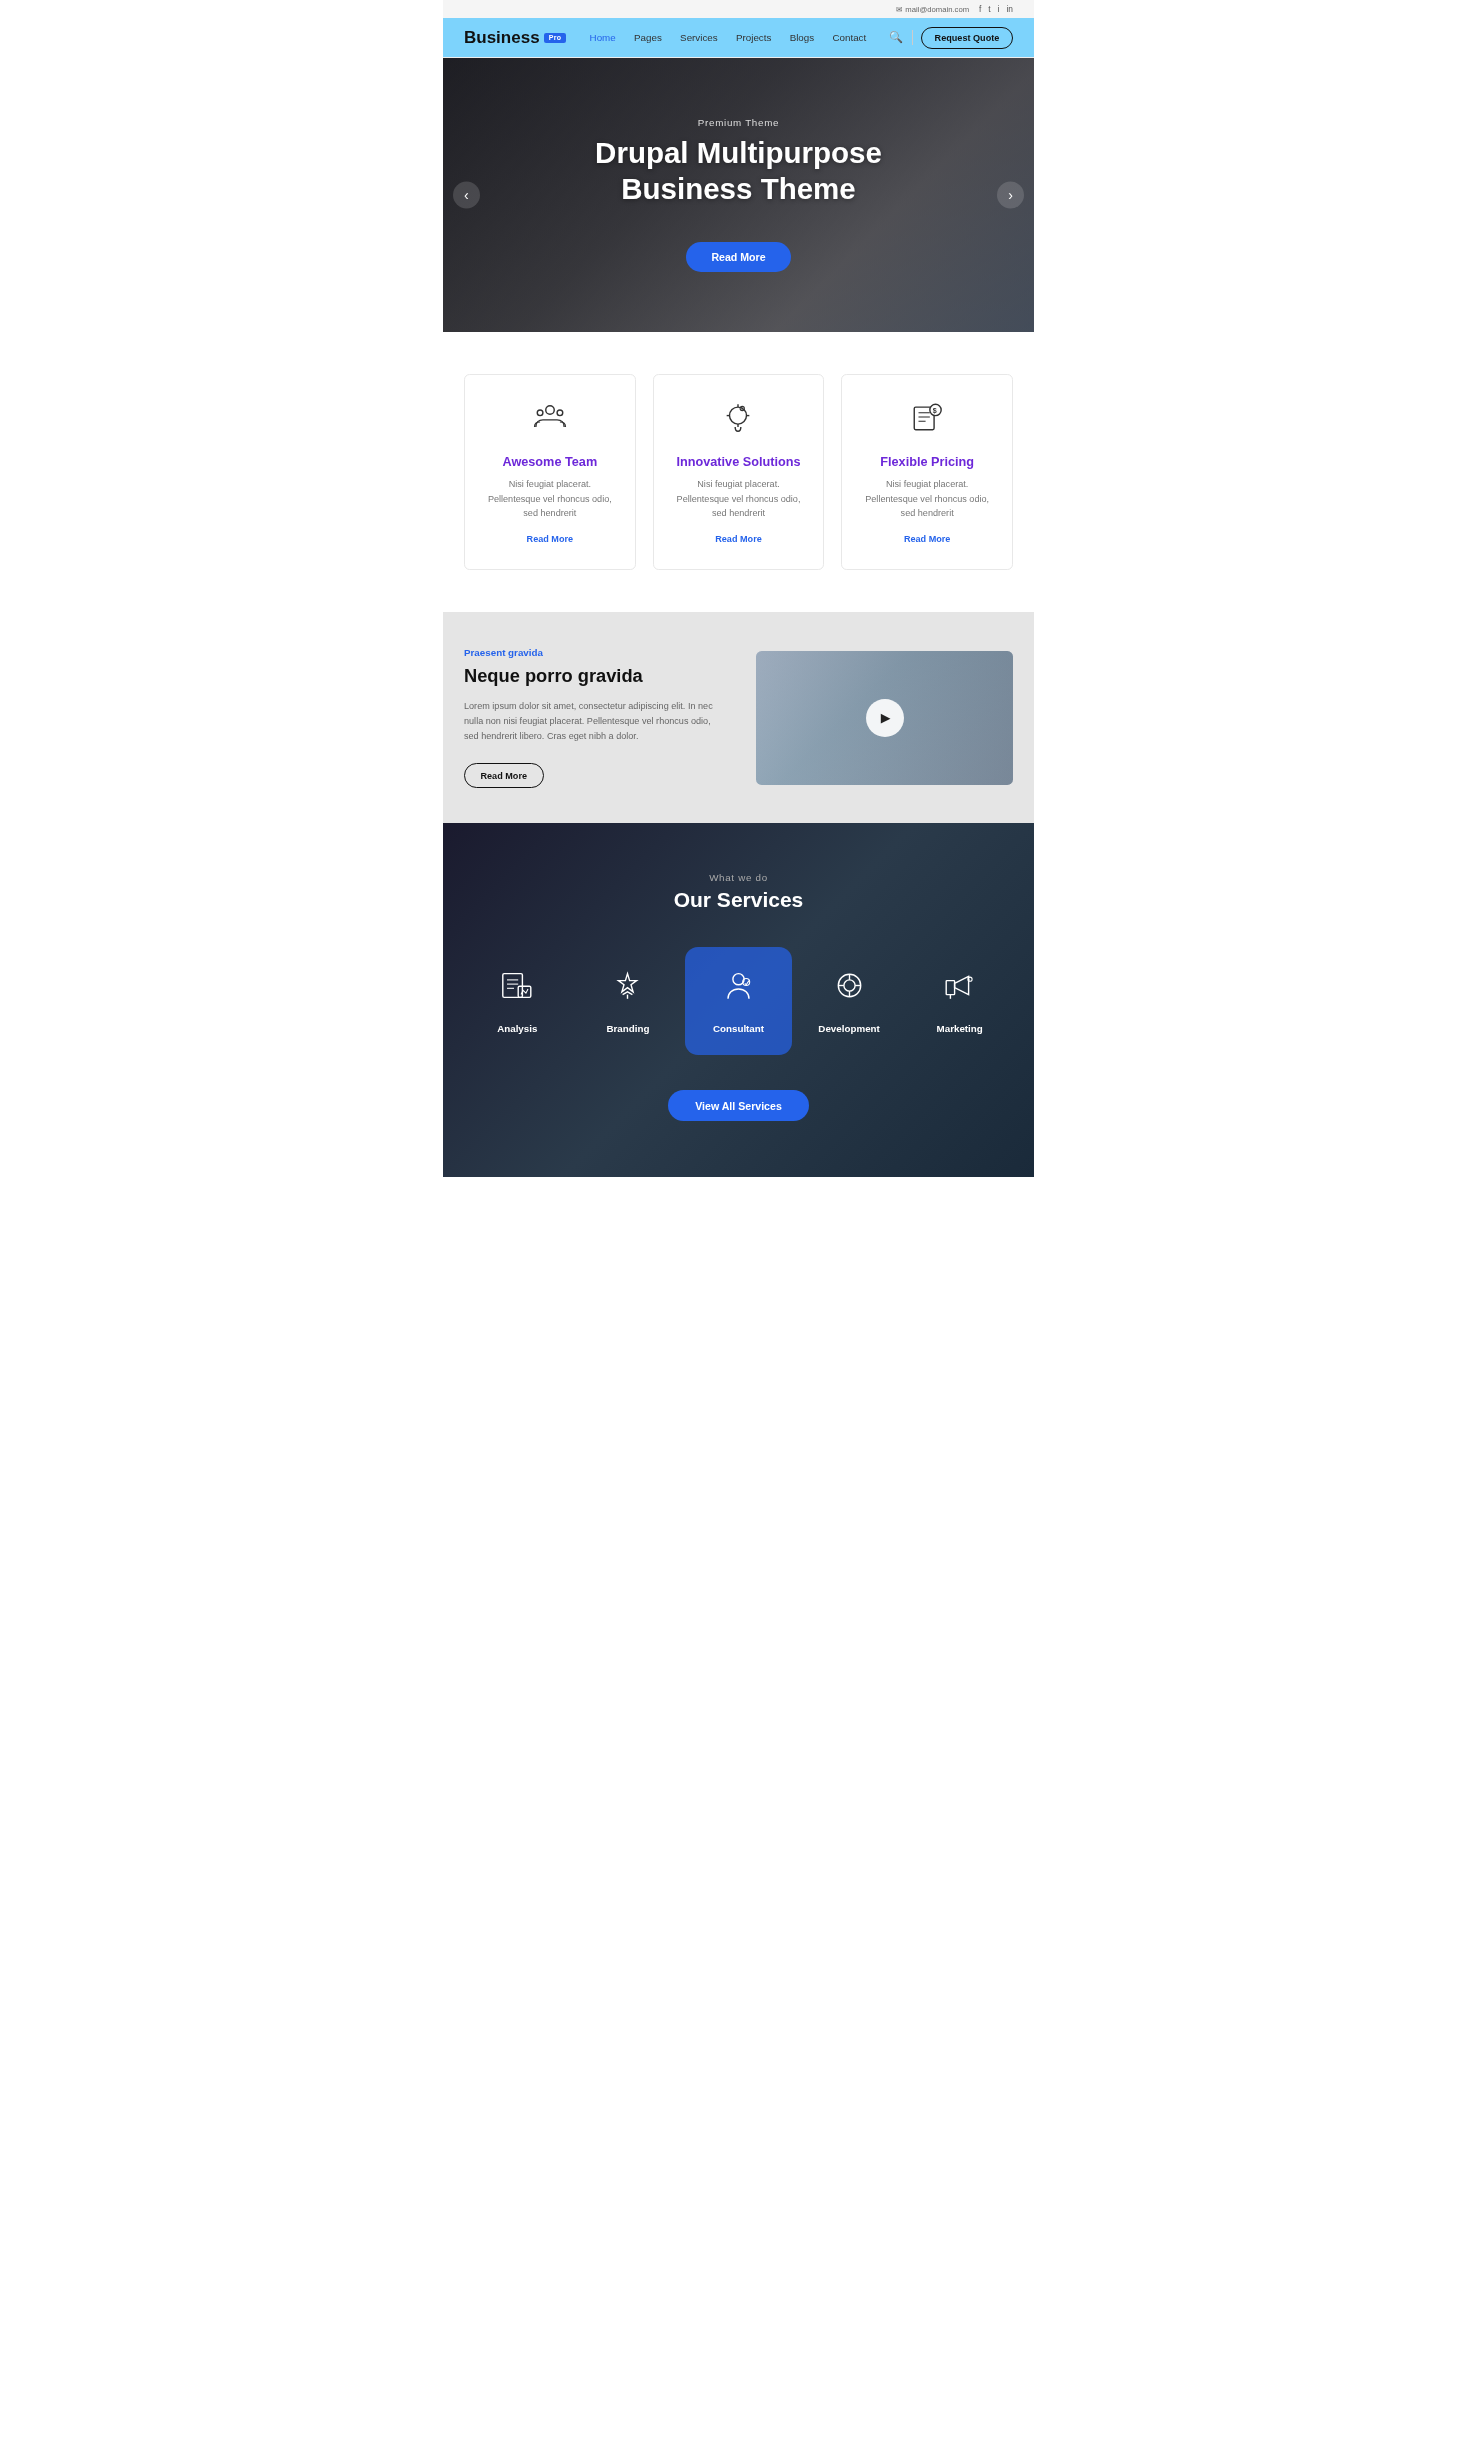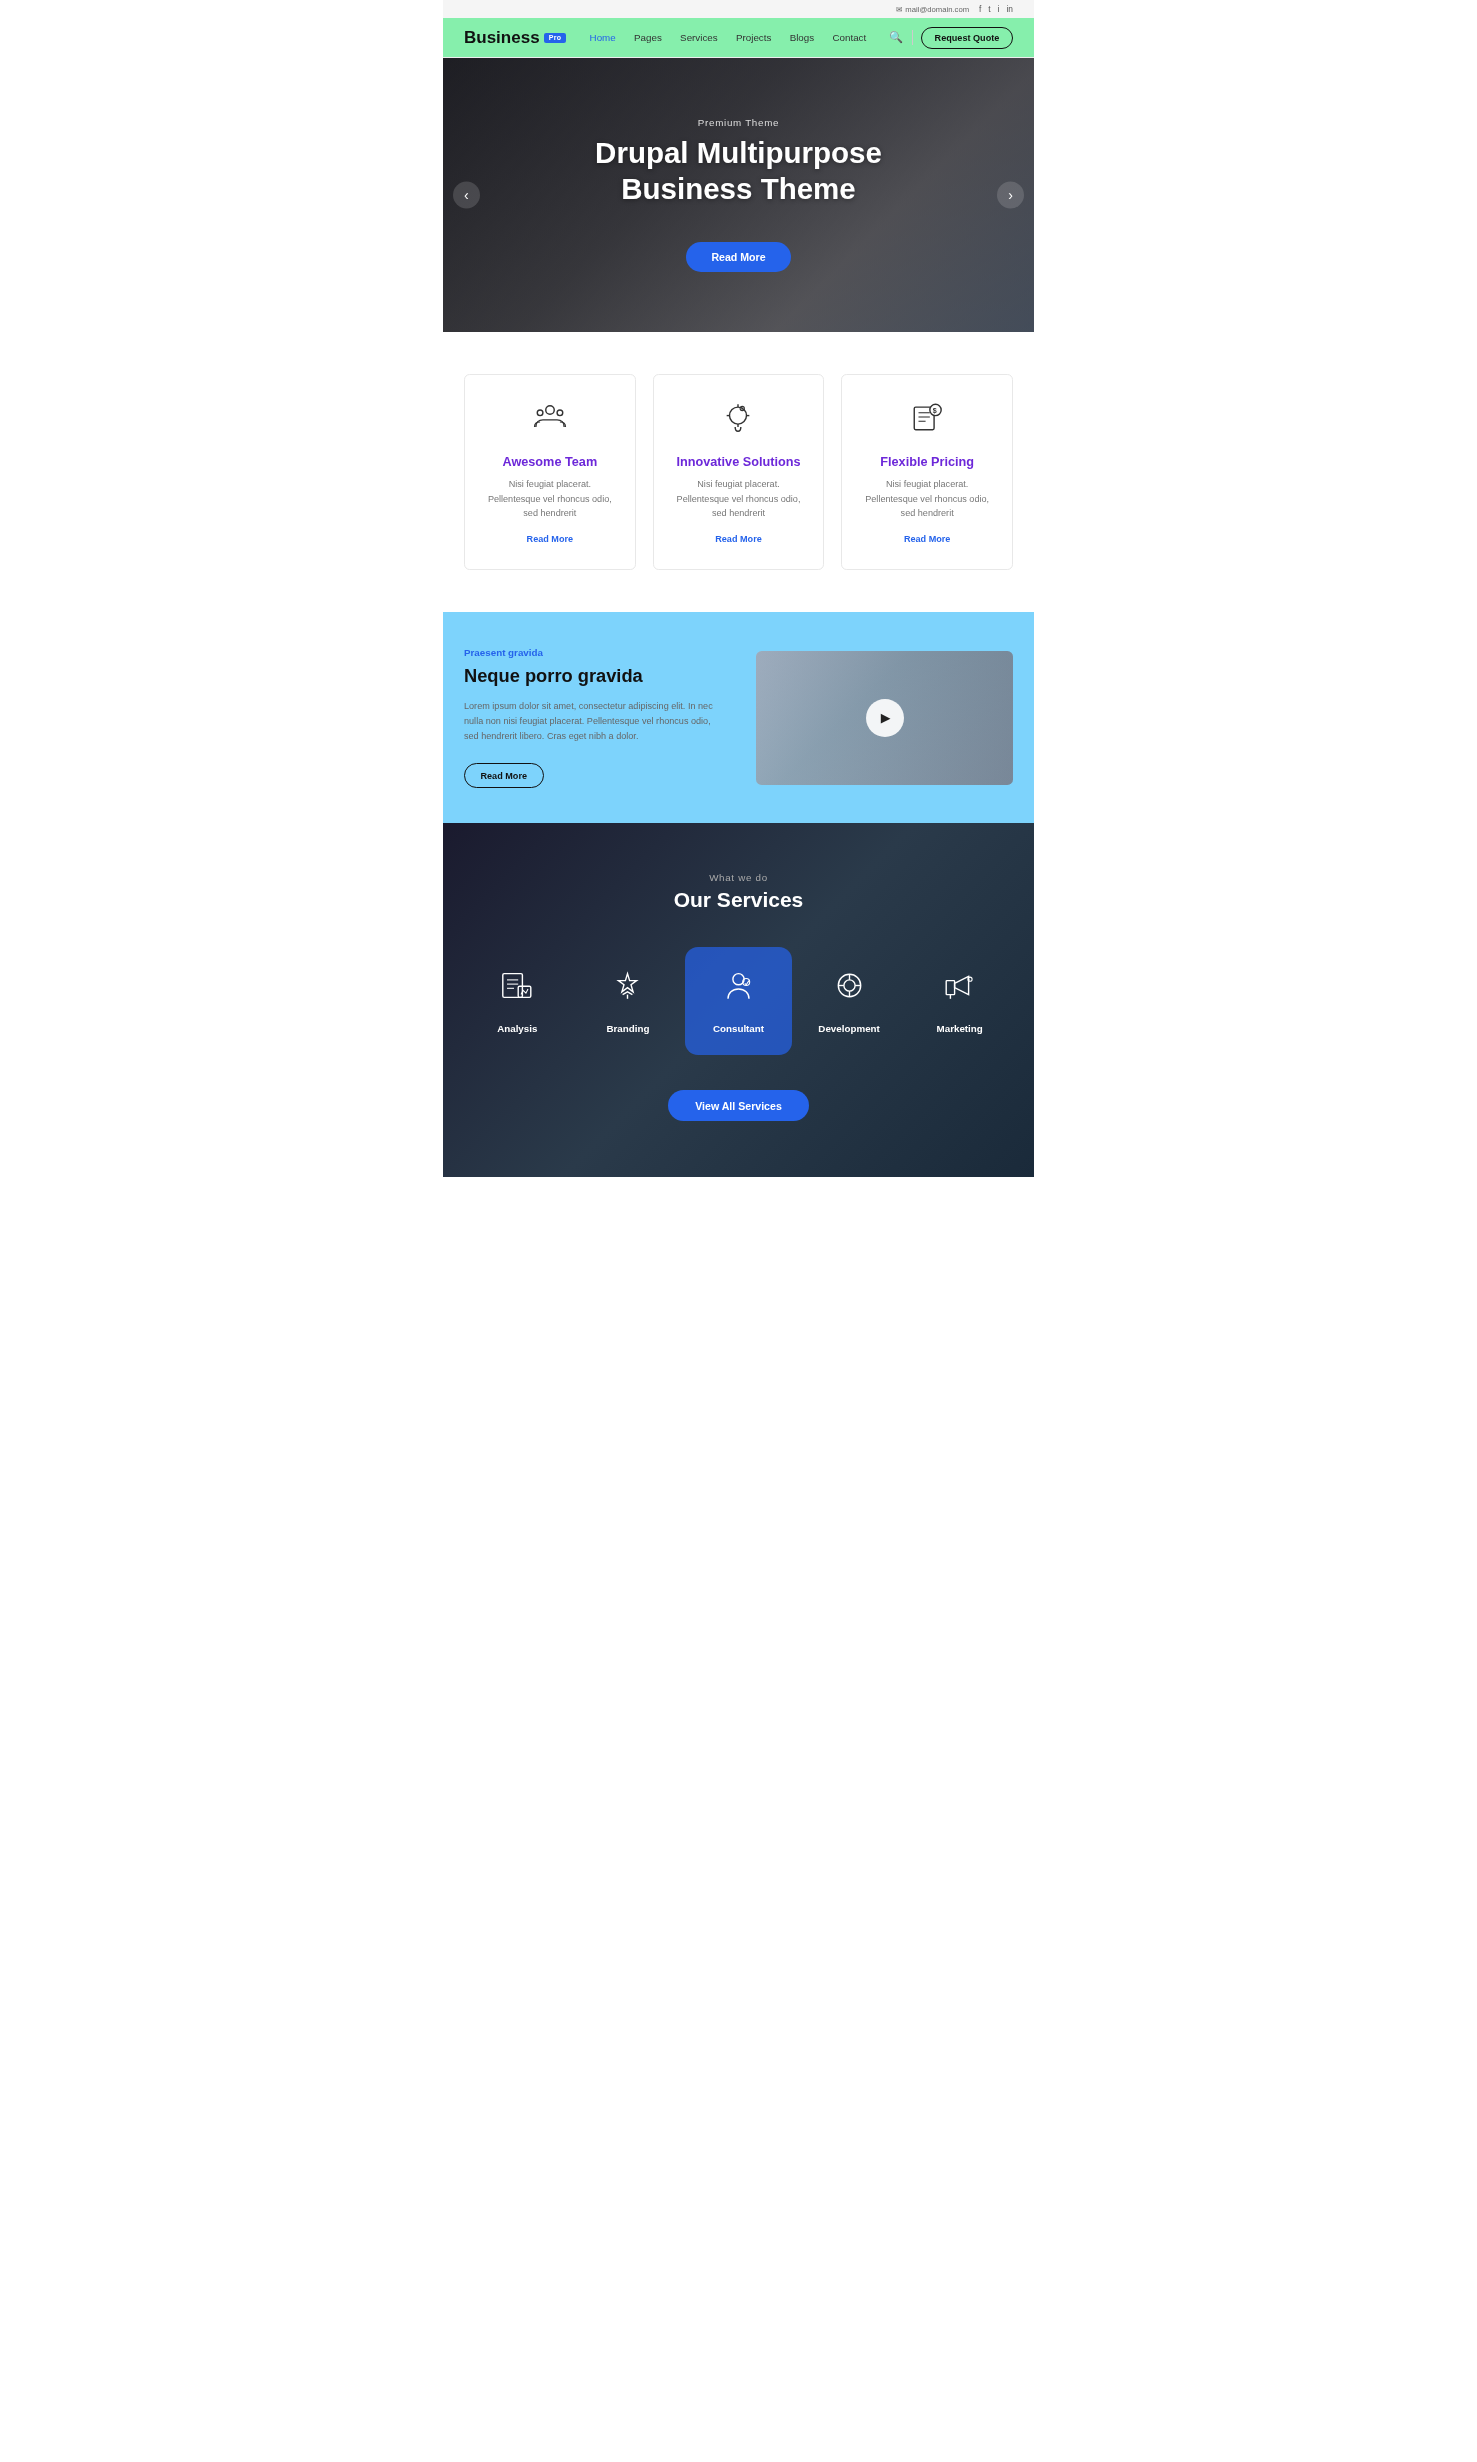--- a/index.html
+++ b/index.html
@@ -19,21 +19,21 @@
     .top-bar .email { display: flex; align-items: center; gap: 2.8px; }
     .top-bar .social-icons { display: flex; gap: 7px; align-items: center; }
     .top-bar .social-icons span { cursor: pointer; font-size: 8.4px; color: #555; }
 
     
     .header {
       display: flex;
       align-items: center;
       justify-content: space-between;
       padding: 8.4px 21px;
-      background: #86efac;
+      background: #7dd3fc;
       border-bottom: 0.7px solid #eee;
       gap: 20px;
     }
     .logo { font-size: 17px; font-weight: 900; color: #111; display: flex; align-items: center; gap: 4.2px; }
     .logo .pro-badge { background: #2563eb; color: #fff; font-size: 7px; font-weight: 700; padding: 1.4px 4.9px; border-radius: 2.1px; letter-spacing: 0.4px; }
     .nav { display: flex; align-items: center; gap: 18.3px; }
     .nav a { text-decoration: none; color: #333; font-size: 9.8px; font-weight: 500; }
     .nav a.active { color: #2563eb; }
     .nav-actions { display: flex; align-items: center; gap: 8.4px; }
     .search-icon { font-size: 11.3px; color: #555; cursor: pointer; }
@@ -73,21 +73,21 @@
     
     .features-section { padding: 42px 21px; background: #fff; }
     .features-grid { display: grid; grid-template-columns: repeat(3, 1fr); gap: 17px; max-width: 549px; margin: 0 auto; }
     .feature-card { border: 0.7px solid #e8e8e8; border-radius: 5.6px; padding: 25px 19.7px; text-align: center; }
     .feature-icon { font-size: 29.5px; color: #444; margin-bottom: 14px; display: block; }
     .feature-title { font-size: 12.7px; font-weight: 700; margin-bottom: 8.4px; color: #6d28d9; }
     .feature-desc { font-size: 9.1px; color: #777; line-height: 1.6; margin-bottom: 11.3px; }
     .feature-link { color: #2563eb; font-size: 9.1px; font-weight: 600; text-decoration: none; cursor: pointer; }
 
     
-    .about-section { padding: 35px 21px; background: #7dd3fc; }
+    .about-section { padding: 35px 21px; background: #e5e5e5; }
     .about-inner { display: flex; gap: 35px; align-items: center; max-width: 549px; margin: 0 auto; }
     .about-text { flex: 1; }
     .about-label { color: #2563eb; font-size: 9.8px; font-weight: 600; margin-bottom: 7px; }
     .about-title { font-size: 18.3px; font-weight: 800; margin-bottom: 11.3px; color: #111; }
     .about-body { font-size: 9.1px; color: #666; line-height: 1.7; margin-bottom: 18.3px; }
     .btn-about { border: 1.4px solid #111; background: transparent; color: #111; font-size: 9.1px; font-weight: 600; padding: 6.3px 15.5px; border-radius: 17.6px; cursor: pointer; }
     .about-media { flex: 1; position: relative; }
     .video-thumb {
       width: 100%;
       height: 134px;

